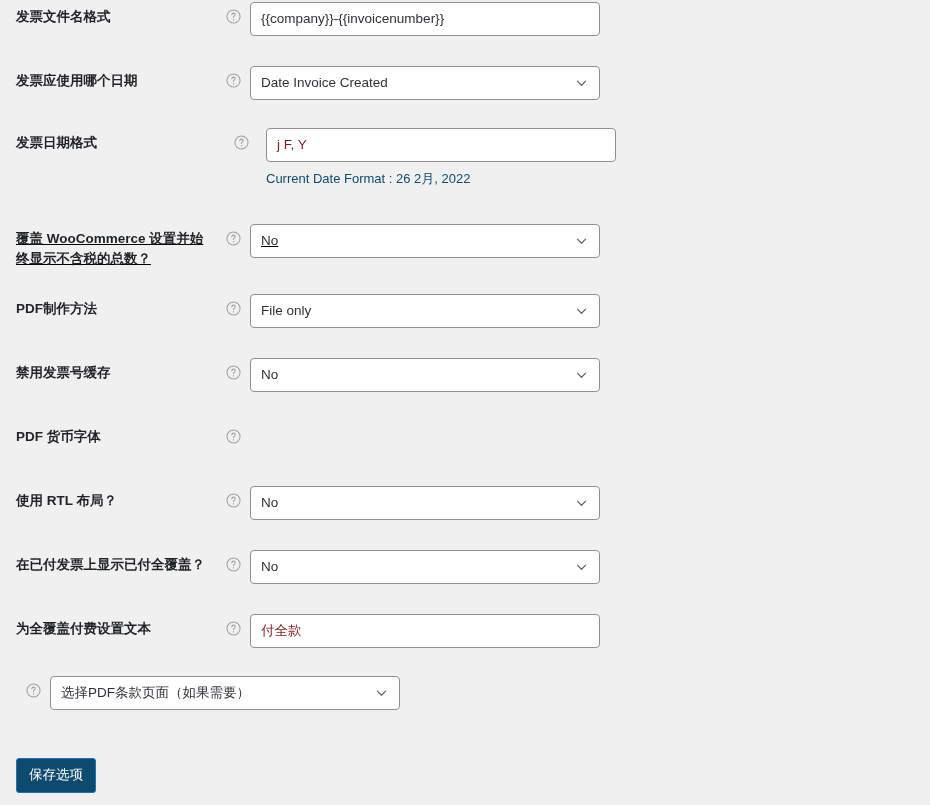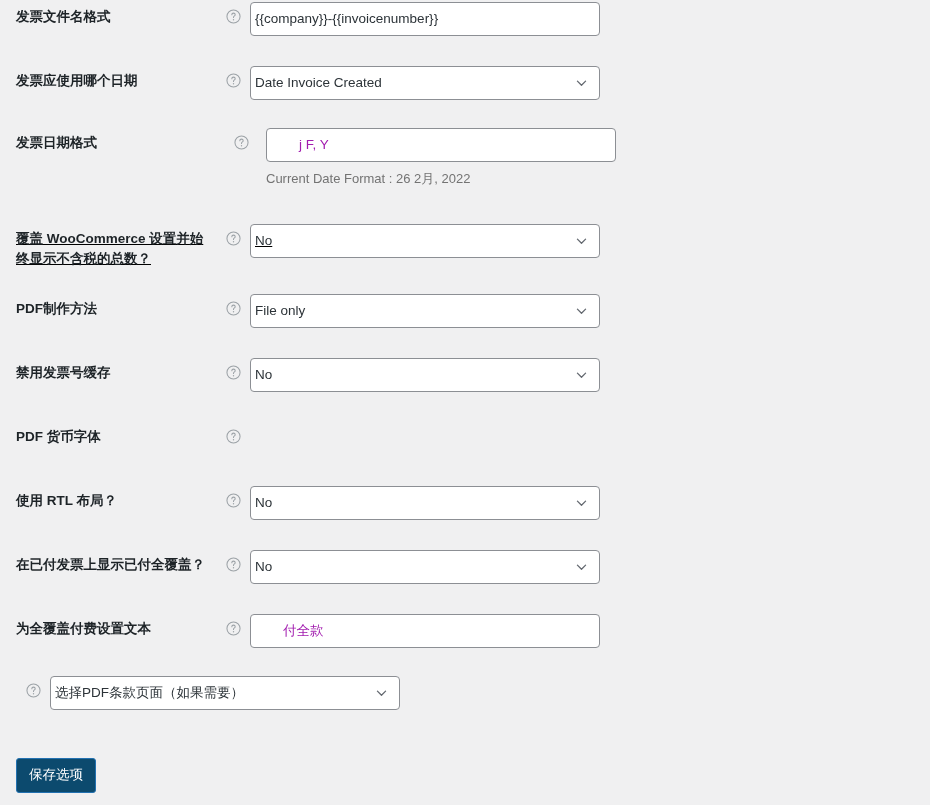--- a/index.html
+++ b/index.html
@@ -63,29 +63,28 @@
   .field {
     box-sizing: border-box;
     width: 350px;
     height: 34px;
     background: #ffffff;
     border: 1px solid #8c8f94;
     border-radius: 4px;
     font-size: 13.5px;
     line-height: 32px;
     color: #2c3338;
-    padding: 0 4px;
+    padding: 0 10px;
     position: relative;
     white-space: nowrap;
     overflow: hidden;
   }
 
   .field.placeholder-text .field-text {
-    color: #a21caf;
-    margin-left: 28px;
+    color: #7f1d1d;
   }
 
   .field-text {
     display: block;
     line-height: 32px;
   }
 
   .field.is-select {
     padding-right: 30px;
   }
@@ -95,21 +94,21 @@
     right: 11px;
     top: 50%;
     transform: translateY(-50%);
     width: 13px;
     height: 13px;
     pointer-events: none;
   }
 
   .helper-text {
     font-size: 13px;
-    color: #737373;
+    color: #0c4a6e;
     padding-top: 8px;
     line-height: 18px;
     font-weight: normal;
   }
 
   .submit-wrap {
     padding: 22px 0 0 16px;
   }
 
   .save-button {

